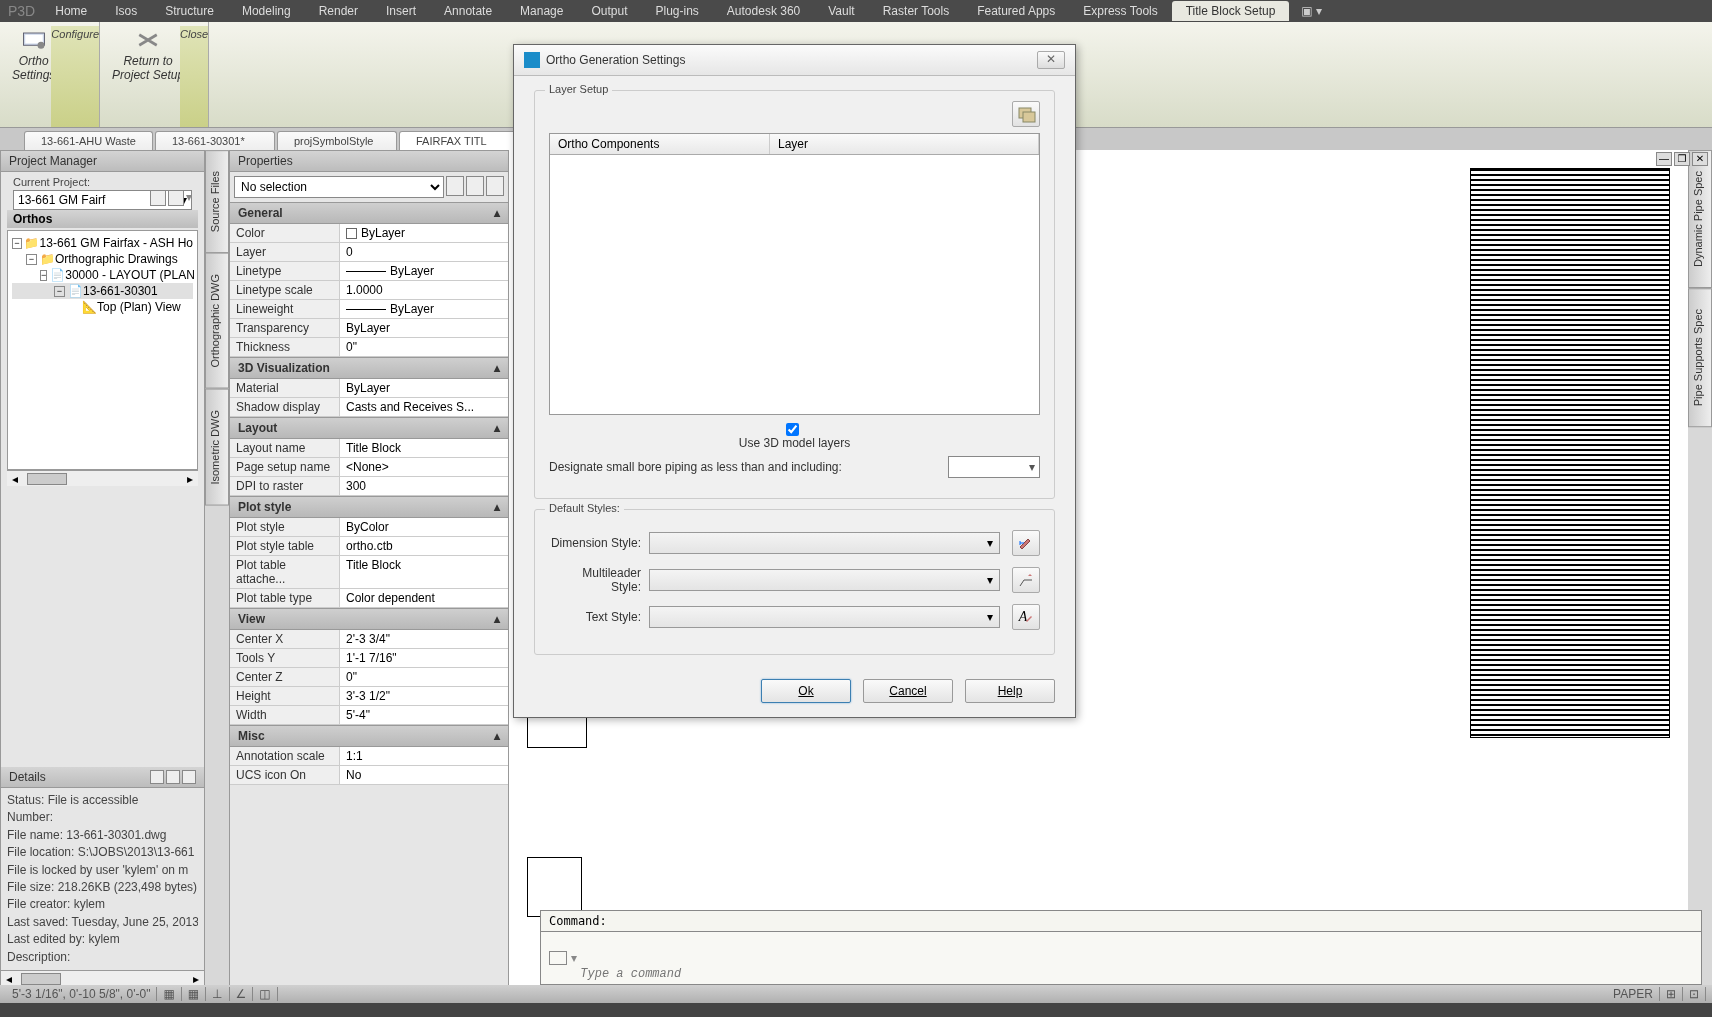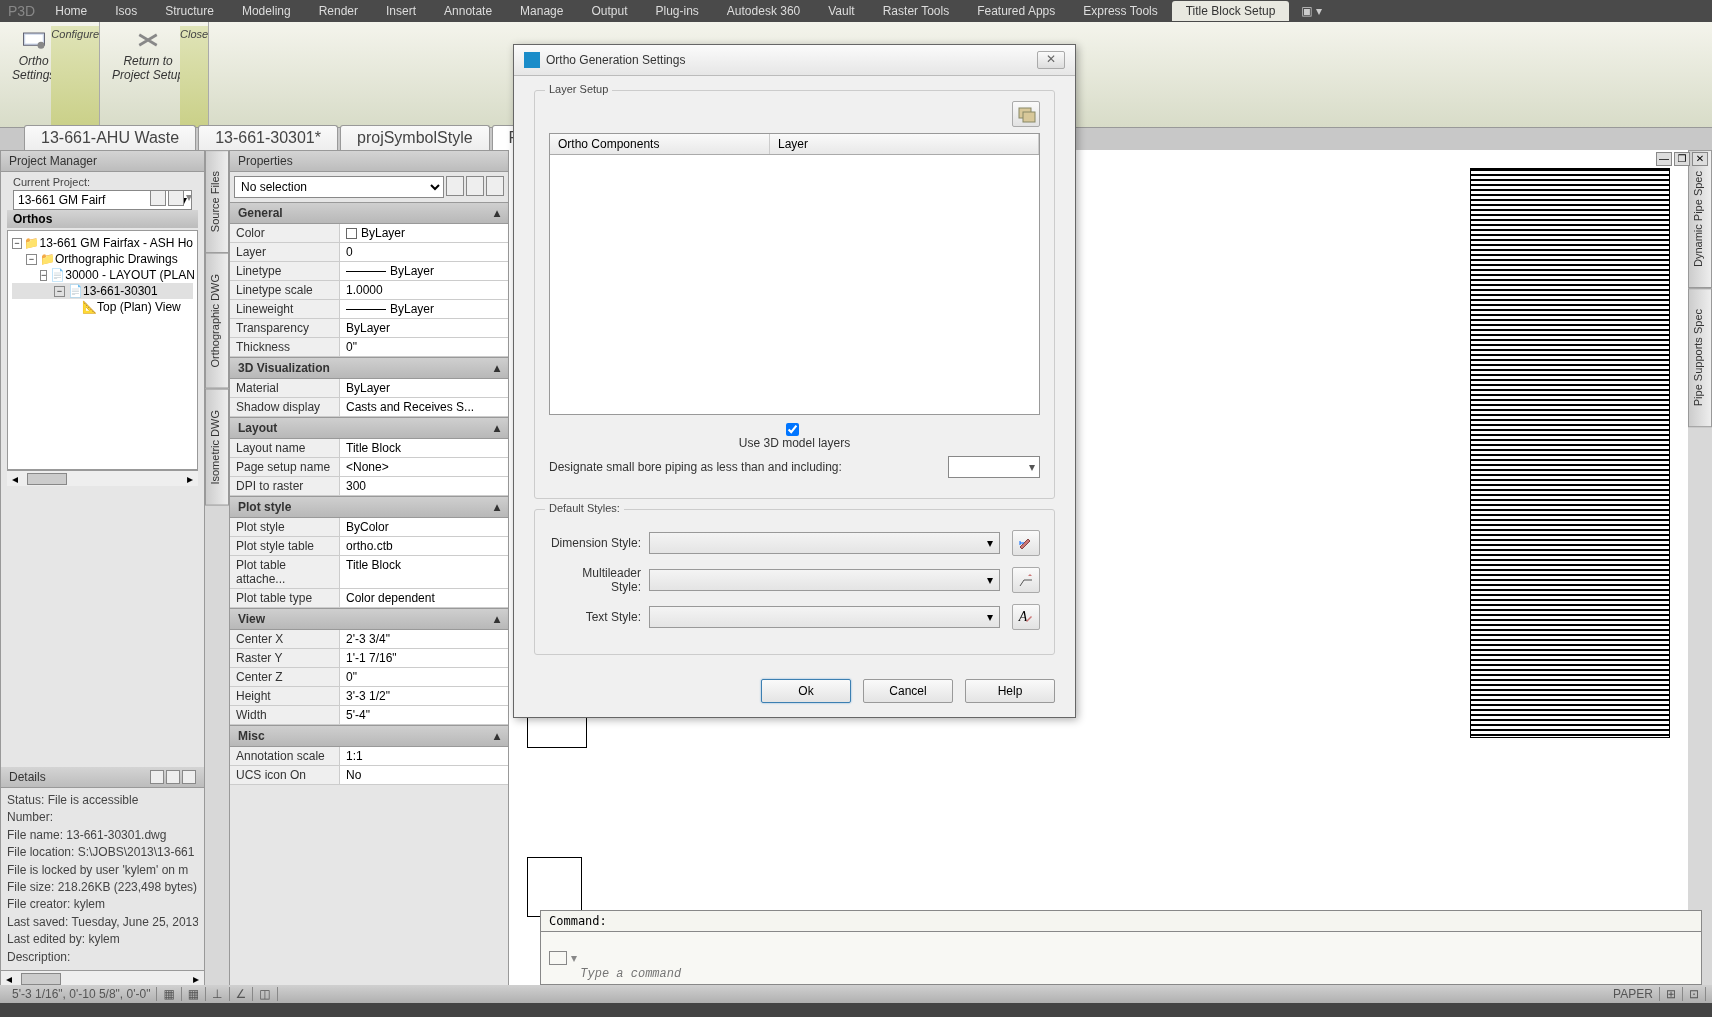--- a/index.html
+++ b/index.html
@@ -14,21 +14,21 @@
 
 .ribbon { background:linear-gradient(#f4f4ec,#d8dcc8); height:106px; display:flex; border-bottom:1px solid #999; }
 .ribbon-group { border-right:1px solid #aaa; text-align:center; padding:4px 8px 0; display:flex; flex-direction:row; justify-content:space-between;font-style:italic; }
 .ribbon-btn { display:flex; flex-direction:column; align-items:center; padding:2px 4px; cursor:pointer; }
 .ribbon-btn svg { width:28px; height:24px; }
 .ribbon-label { font-size:11px; color:#333; margin-top:2px; line-height:1.2; }
 .ribbon-footer { font-size:11px; color:#444; background:linear-gradient(#e0e4b8,#cad088); padding:2px 0; margin:0 -8px; }
 
 
 .doctabs { background:#c8c8c8; height:22px; display:flex; padding-left:24px; align-items:flex-end; }
-.doctab { background:linear-gradient(#fafafa,#eee); border:1px solid #999; border-bottom:none; padding:3px 16px; margin-right:2px; border-radius:3px 3px 0 0; min-width:120px; font-size:16px; color:#444; cursor:pointer; }
+.doctab { background:linear-gradient(#fafafa,#eee); border:1px solid #999; border-bottom:none; padding:3px 16px; margin-right:2px; border-radius:3px 3px 0 0; min-width:120px; font-size:11px; color:#444; cursor:pointer; }
 .doctab.active { background:#fff; }
 
 
 .mainrow { display:flex; height:calc(100% - 180px); }
 .panel { background:#e6e6e6; border:1px solid #999; display:flex; flex-direction:column; }
 .panel-title { background:linear-gradient(#d4d4d4,#bcbcbc); padding:3px 8px; font-size:12px; color:#333; border-bottom:1px solid #999; display:flex; justify-content:space-between; align-items:center; }
 .panel-title .ctrls { display:flex; gap:2px; }
 .panel-title .ctrls span { width:14px; height:14px; border:1px solid #888; background:#eee; }
 
 
@@ -108,21 +108,21 @@
 .chk input { margin-right:5px; }
 .rowlbl { display:flex; align-items:center; margin:6px 0; }
 .rowlbl .lbl { color:#333; }
 .combo { background:#fff; border:1px solid #888; height:22px; width:92px; padding:0 4px; display:flex; align-items:center; justify-content:flex-end; }
 .combo .dd { color:#555; }
 .stylerow { display:flex; align-items:center; margin:10px 0; }
 .stylerow .slbl { width:100px; text-align:right; color:#333; padding-right:8px; }
 .stylerow .scombo { flex:1; background:linear-gradient(#f4f4f4,#e4e4e4); border:1px solid #999; height:22px; display:flex; justify-content:flex-end; align-items:center; padding:0 6px; margin-right:12px; }
 .stylerow .sicon { width:28px; height:26px; border:1px solid #aaa; background:linear-gradient(#fafafa,#e2e2e2); border-radius:2px; display:flex; align-items:center; justify-content:center; cursor:pointer; }
 .dlg-btns { display:flex; justify-content:flex-end; gap:12px; padding:8px 20px 14px; }
-.dlg-btns button { width:90px; height:24px; border:1px solid #999; background:linear-gradient(#fafafa,#e4e4e4); border-radius:2px; cursor:pointer; }
+.dlg-btns button { width:90px; height:24px; border:1px solid #999; background:linear-gradient(#fafafa,#e4e4e4); border-radius:2px; cursor:pointer;text-decoration:underline; }
 .dlg-btns button.primary { border:1px solid #3c7fb1; box-shadow:0 0 2px #6fa8d8; }
 
 </style>
 </head>
 <body>
 
 <div class="menubar">
   <span class="small">P3D</span>
   <span class="tab">Home</span>
   <span class="tab">Isos</span>
@@ -335,21 +335,21 @@
         </div>
       <div class="pgroup">
           <span>View</span>
           <span>▴</span>
         </div>
       <div class="prow">
           <div class="k">Center X</div>
           <div class="v">2'-3 3/4"</div>
         </div>
       <div class="prow">
-          <div class="k">Raster Y</div>
+          <div class="k">Tools Y</div>
           <div class="v">1'-1 7/16"</div>
         </div>
       <div class="prow">
           <div class="k">Center Z</div>
           <div class="v">0"</div>
         </div>
       <div class="prow">
           <div class="k">Height</div>
           <div class="v">3'-3 1/2"</div>
         </div>

